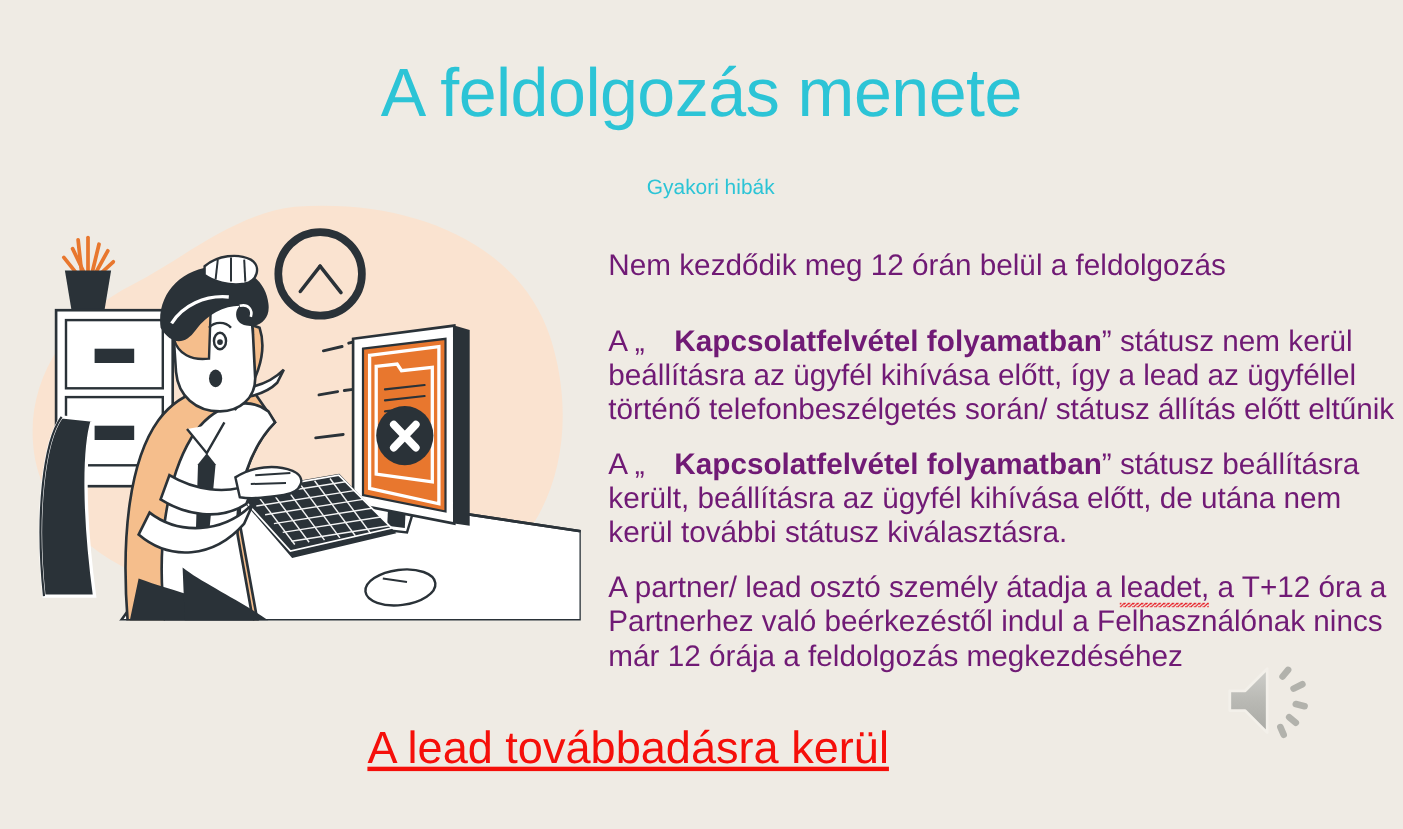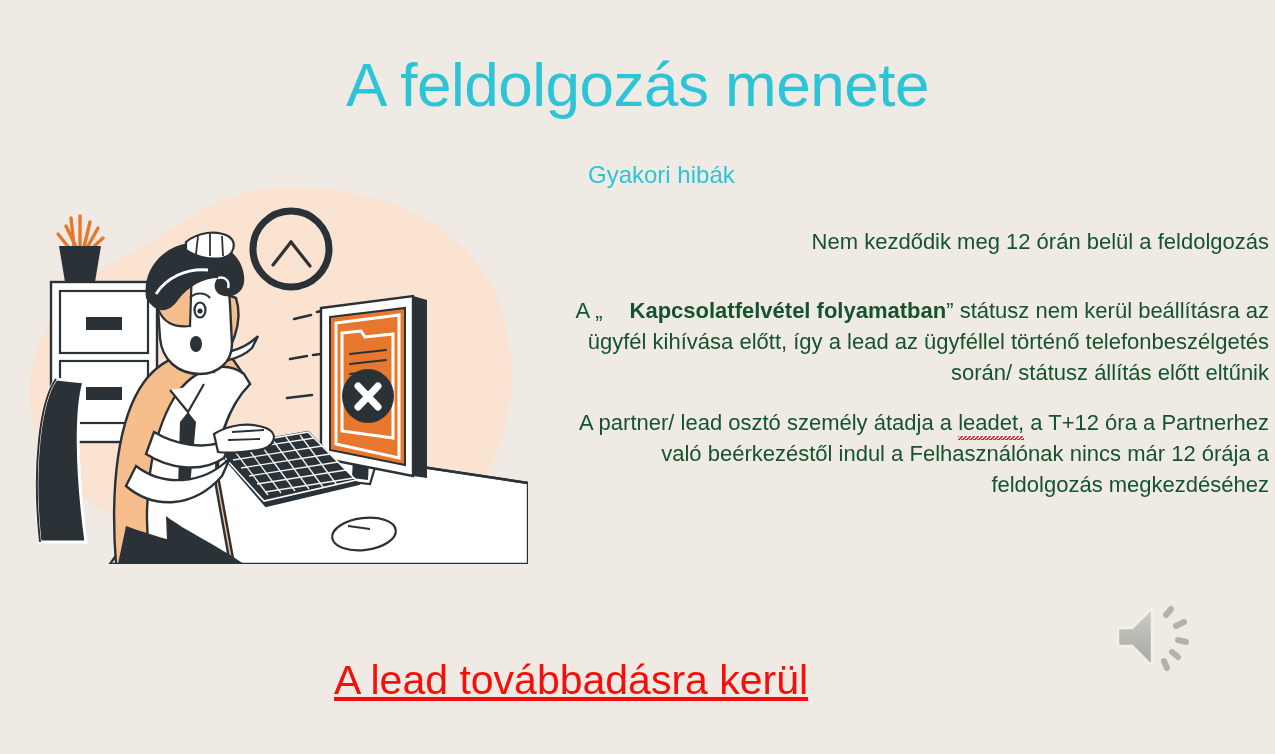--- a/index.html
+++ b/index.html
@@ -35,37 +35,36 @@
     font-weight: 400;
     letter-spacing: -0.5px;
     white-space: nowrap;
   }
 
   
   .subtitle {
     position: absolute;
     left: 588px;
     top: 159px;
-    font-size: 24px;
+    font-size: 19px;
     color: #2CC4D6;
     font-weight: 400;
     line-height: 1.3;
   }
 
   
   .body-block {
     position: absolute;
     left: 553px;
     top: 226px;
     width: 716px;
-    color: #14532d;
-    font-size: 22px;
+    color: #701a75;
+    font-size: 27px;
     line-height: 31px;
     font-weight: 400;
-    text-align: right;
   }
   .para { margin: 0 0 19px 0; }
   .para:last-child { margin-bottom: 0; }
   .para.p1 { margin-bottom: 38px; }
   .b-strong { font-weight: 700; margin-left: 27px; }
   .misspell {
     text-decoration: none;
     position: relative;
     display: inline-block;
   }
@@ -293,20 +292,23 @@
   <div class="body-block">
 
     <p class="para p1">
       <span>Nem kezdődik meg 12 órán belül a feldolgozás</span>
     </p>
 
     <p class="para">
       <span>A „</span><span class="b-strong">Kapcsolatfelvétel folyamatban</span><span>” státusz nem kerül beállításra az ügyfél kihívása előtt, így a lead az ügyféllel történő telefonbeszélgetés során/ státusz állítás előtt eltűnik</span>
     </p>
 
+    <p class="para">
+      <span>A „</span><span class="b-strong">Kapcsolatfelvétel folyamatban</span><span>” státusz beállításra került, beállításra az ügyfél kihívása előtt, de utána nem kerül további státusz kiválasztásra.</span>
+    </p>
 
     <p class="para">
       <span>A partner/ lead osztó személy átadja a </span><span class="misspell">leadet,</span><span> a T+12 óra a Partnerhez való beérkezéstől indul a Felhasználónak nincs már 12 órája a feldolgozás megkezdéséhez</span>
     </p>
   </div>
 
   <div class="speaker-icon">
     <svg viewBox="0 0 96 74" width="96" height="74" xmlns="http://www.w3.org/2000/svg">
       <defs>
         <linearGradient id="spkGrad" x1="0" y1="0" x2="0" y2="1">

